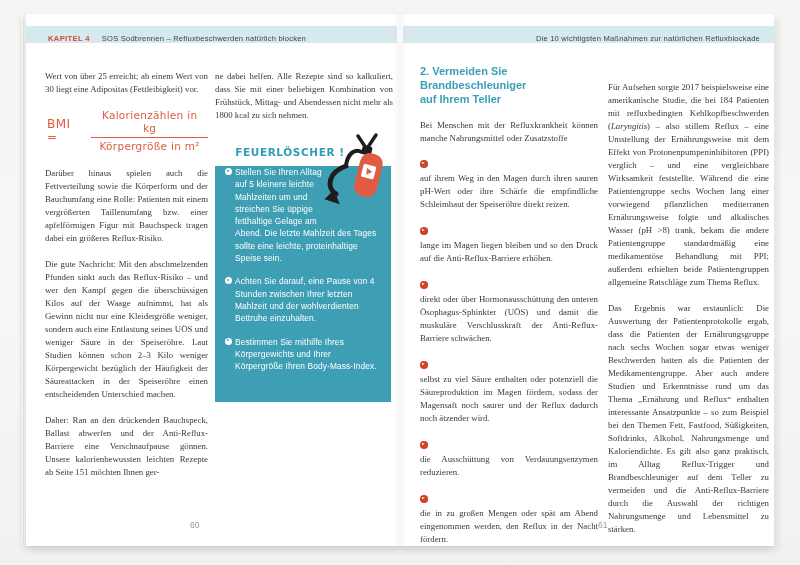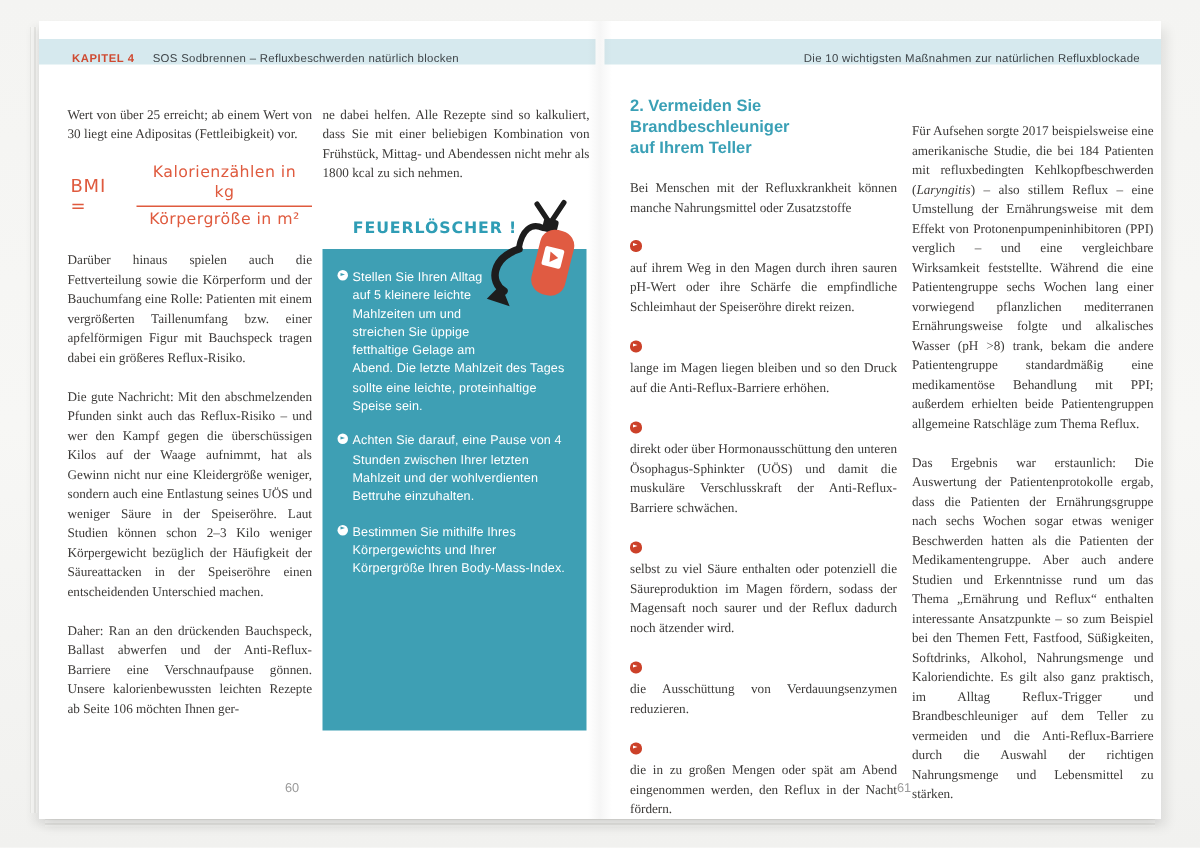--- a/index.html
+++ b/index.html
@@ -34,22 +34,22 @@
   .formula{display:flex;align-items:center;color:#df5a3e;font-family:"DejaVu Sans",sans-serif;
            margin:9px 0 14px 2px;}
   .formula .lhs{font-size:12px;letter-spacing:.5px;margin-right:7px;}
   .frac{display:inline-block;text-align:center;font-size:10.5px;letter-spacing:.3px;}
   .frac .num{padding:0 4px 2px 4px;border-bottom:1.4px solid #df5a3e;}
   .frac .den{padding-top:2px;}
 
   
   .box-head{position:absolute;left:215px;top:146px;width:150px;text-align:center;
             color:#2f9db5;font-weight:bold;font-size:10.5px;letter-spacing:.6px;font-family:"DejaVu Sans",sans-serif;}
-  .tealbox{position:absolute;left:215px;top:166px;width:176px;height:321px;background:#3e9fb4;
-           box-sizing:border-box;padding:12px 10px 10px 10px;}
+  .tealbox{position:absolute;left:215px;top:166px;width:176px;height:236px;background:#3e9fb4;
+           box-sizing:border-box;padding:0 10px 10px 10px;}
   .tealbox ul{list-style:none;margin:0;padding:0;}
   .tealbox li{display:flex;margin-bottom:11px;color:#ffffff;font-size:8.4px;line-height:12.3px;
               font-family:"Liberation Sans",sans-serif;letter-spacing:.1px;}
   .tealbox li:last-child{margin-bottom:0;}
   .b-bullet{flex:0 0 10px;height:8px;margin-top:2px;position:relative;}
   .b-bullet::before{content:"";position:absolute;left:0;top:0;width:7px;height:7px;border-radius:50%;background:#ffffff;}
   .b-bullet::after{content:"";position:absolute;left:2px;top:1.8px;width:0;height:0;
                    border-left:3.5px solid #3e9fb4;border-top:1.8px solid transparent;border-bottom:1.8px solid transparent;}
   .box-text-wrap{flex:1;}
   .ext-spacer{float:right;width:56px;height:50px;}
@@ -99,21 +99,21 @@
     <p>Wert von über 25 erreicht; ab einem Wert von 30 liegt eine Adipositas (Fettleibigkeit) vor.</p>
     <div class="formula">
       <span class="lhs">BMI =</span>
       <span class="frac">
         <span class="num" style="display:block;">Kalorienzählen in kg</span>
         <span class="den" style="display:block;">Körpergröße in m²</span>
       </span>
     </div>
     <p>Darüber hinaus spielen auch die Fettverteilung sowie die Körperform und der Bauchumfang eine Rolle: Patienten mit einem vergrößerten Taillenumfang bzw. einer apfelförmigen Figur mit Bauchspeck tragen dabei ein größeres Reflux-Risiko.</p>
     <p>Die gute Nachricht: Mit den abschmelzenden Pfunden sinkt auch das Reflux-Risiko – und wer den Kampf gegen die überschüssigen Kilos auf der Waage aufnimmt, hat als Gewinn nicht nur eine Kleidergröße weniger, sondern auch eine Entlastung seines UÖS und weniger Säure in der Speiseröhre. Laut Studien können schon 2–3 Kilo weniger Körpergewicht bezüglich der Häufigkeit der Säureattacken in der Speiseröhre einen entscheidenden Unterschied machen.</p>
-    <p>Daher: Ran an den drückenden Bauchspeck, Ballast abwerfen und der Anti-Reflux-Barriere eine Verschnaufpause gönnen. Unsere kalorienbewussten leichten Rezepte ab Seite 106 möchten Ihnen ger-</p>
+    <p>Daher: Ran an den drückenden Bauchspeck, Ballast abwerfen und der Anti-Reflux-Barriere eine Verschnaufpause gönnen. Unsere kalorienbewussten leichten Rezepte ab Seite 151 möchten Ihnen ger-</p>
   </div>
 
   <div class="col col2L">
     <p>ne dabei helfen. Alle Rezepte sind so kalkuliert, dass Sie mit einer beliebigen Kombination von Frühstück, Mittag- und Abendessen nicht mehr als 1800 kcal zu sich nehmen.</p>
   </div>
 
   <div class="box-head">FEUERLÖSCHER !</div>
 
   <div class="tealbox">
     <ul>

